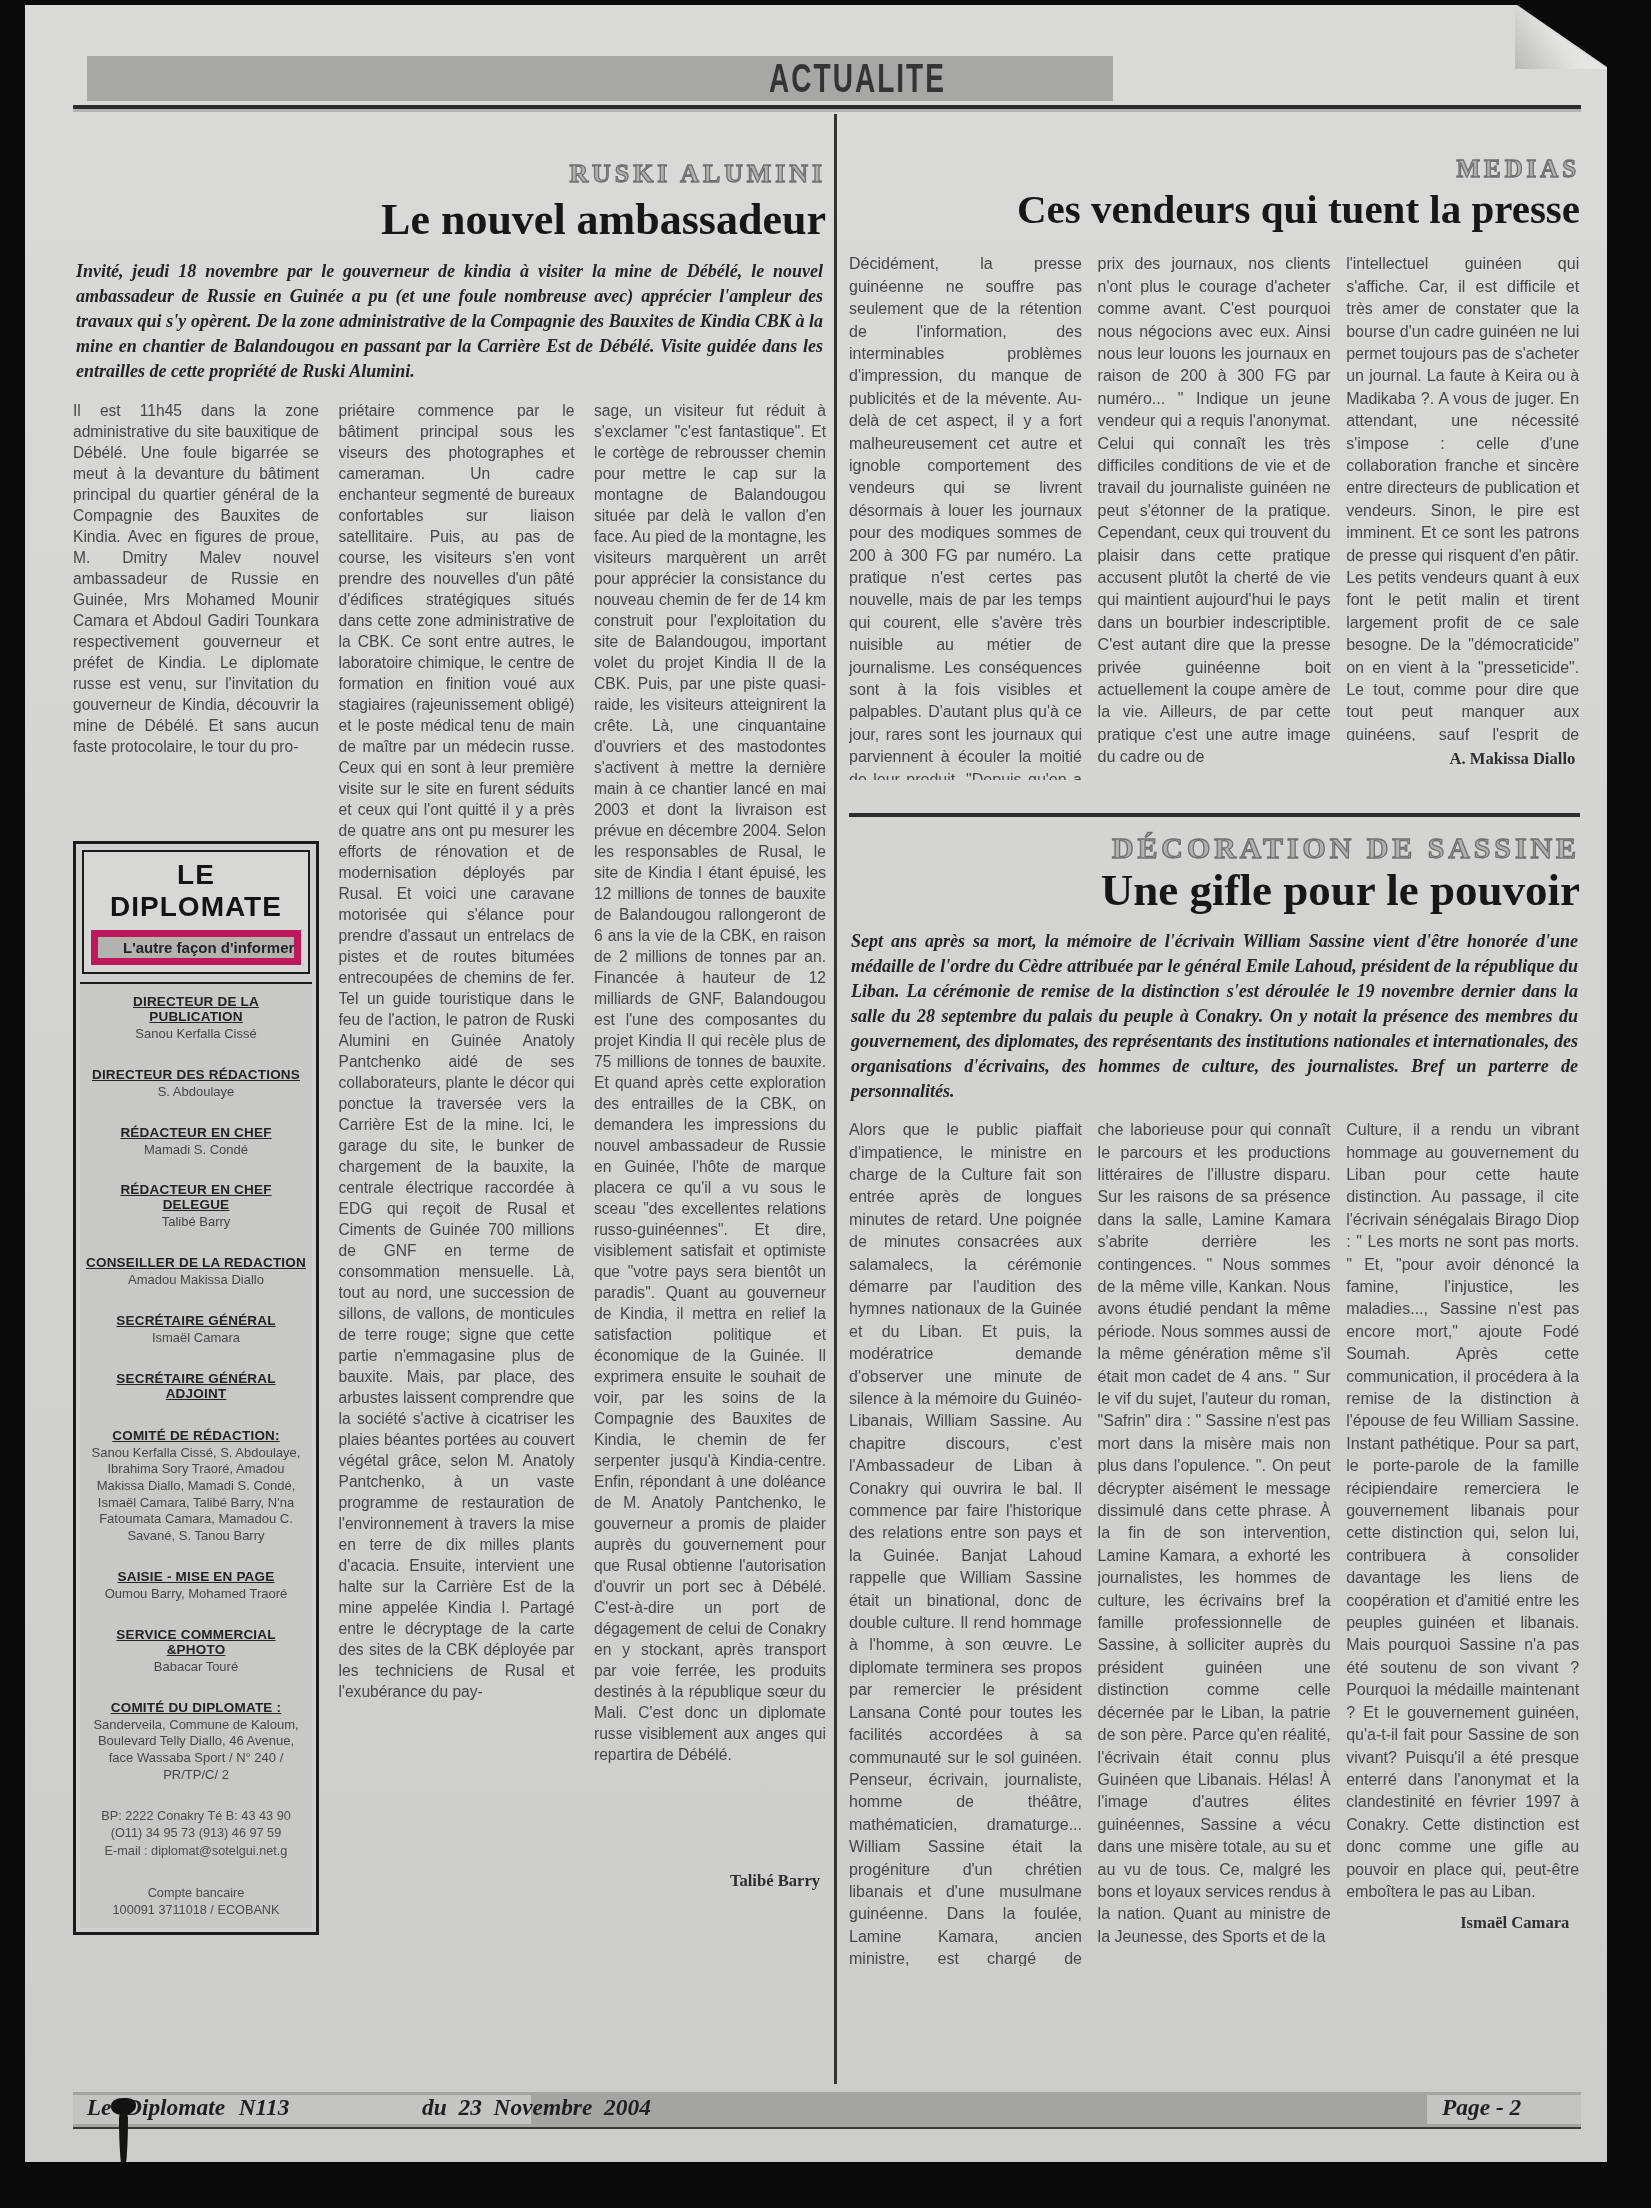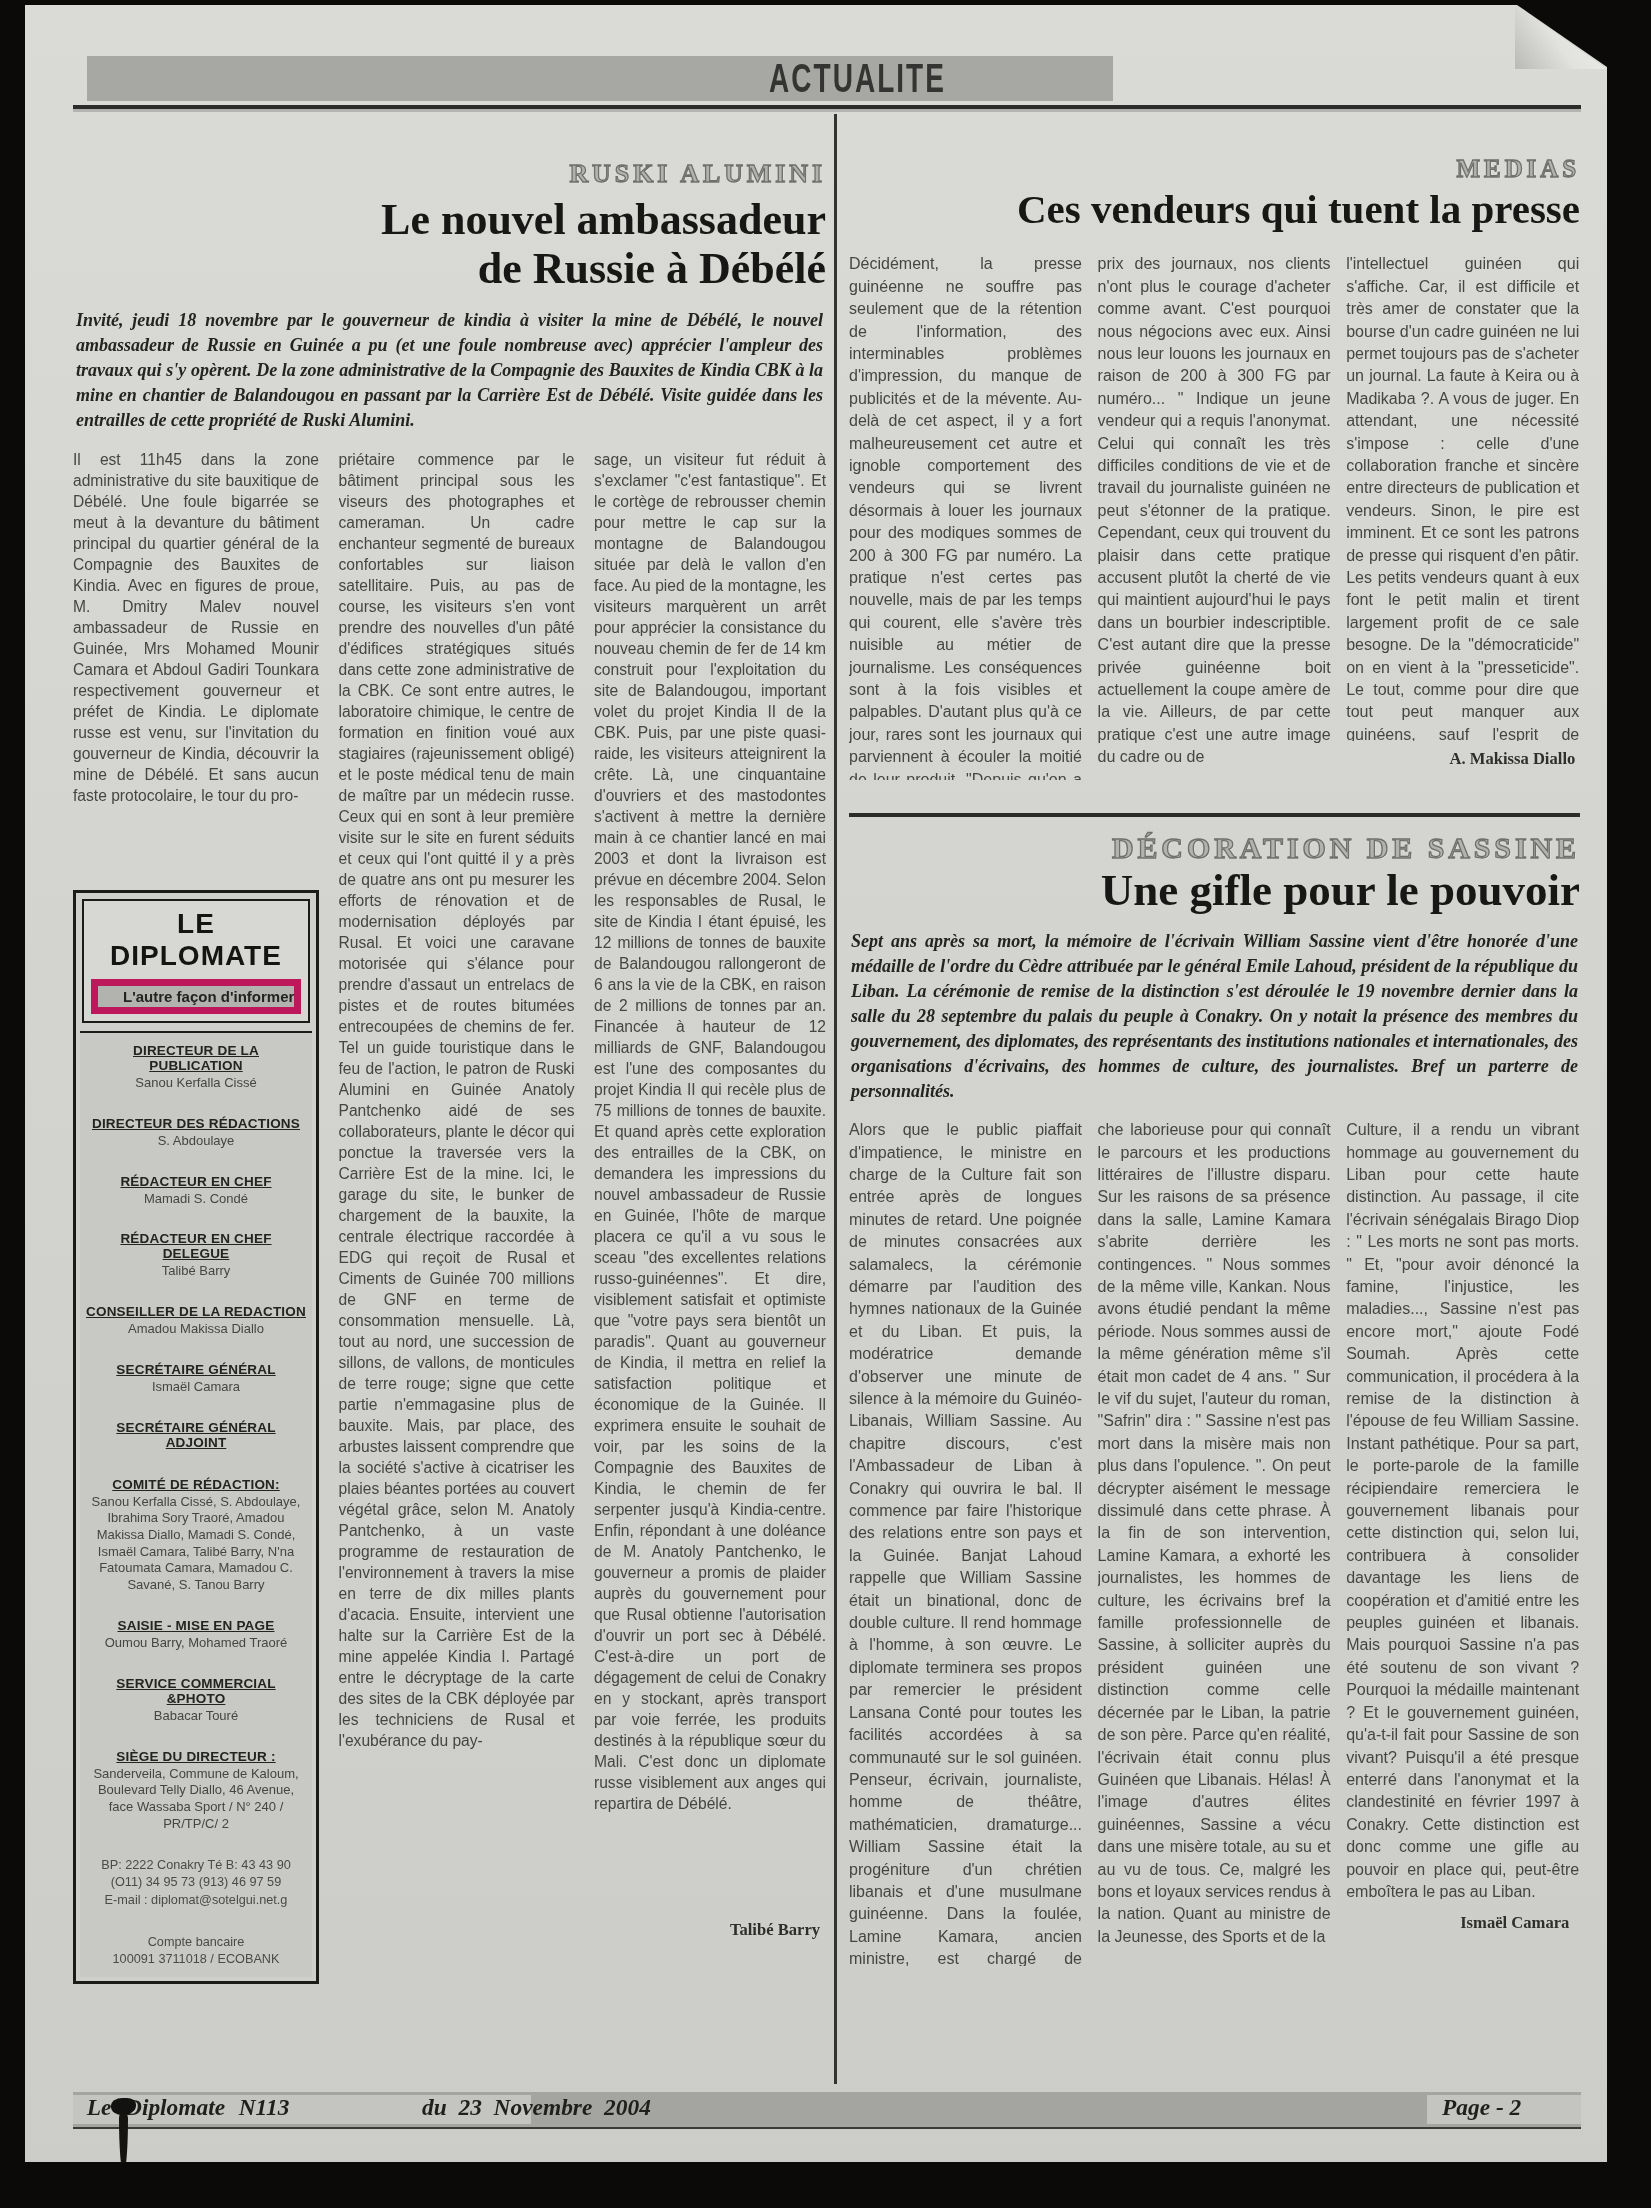--- a/index.html
+++ b/index.html
@@ -115,21 +115,20 @@
   <div class="banner">
     <div class="banner-text">ACTUALITE</div>
   </div>
   <div class="banner-rule"></div>
   <div class="v-divider"></div>
 
   <div class="article-left">
     <div class="kicker">RUSKI ALUMINI</div>
     <div class="headline">
       <div>Le nouvel ambassadeur</div>
-      <div>de Russie à Débélé</div>
     </div>
     <div class="lede">Invité, jeudi 18 novembre par le gouverneur de kindia à visiter la mine de Débélé, le nouvel ambassadeur de Russie en Guinée a pu (et une foule nombreuse avec) apprécier l'ampleur des travaux qui s'y opèrent. De la zone administrative de la Compagnie des Bauxites de Kindia CBK à la mine en chantier de Balandougou en passant par la Carrière Est de Débélé. Visite guidée dans les entrailles  de cette propriété de Ruski Alumini.</div>
 
     <div class="left-body">
       <div class="lb-c1">
         <div class="bodytext c1-text">Il est 11h45 dans la zone administrative du site bauxitique de Débélé. Une foule bigarrée se meut à la devanture du bâtiment principal du quartier général de la Compagnie des Bauxites de Kindia. Avec en figures de proue, M. Dmitry Malev nouvel ambassadeur de Russie en Guinée, Mrs Mohamed Mounir Camara et Abdoul Gadiri Tounkara respectivement gouverneur et préfet de Kindia. Le diplomate russe est venu, sur l'invitation du gouverneur de Kindia, découvrir la mine de Débélé. Et sans aucun faste protocolaire, le tour du pro-</div>
 
         <div class="masthead">
           <div class="mb-head">
             <div class="mb-title">LE DIPLOMATE</div>
@@ -170,21 +169,21 @@
             </div>
             <div>
               <div class="role-title">SAISIE - MISE EN PAGE</div>
               <div class="role-names">Oumou Barry, Mohamed Traoré</div>
             </div>
             <div>
               <div class="role-title">SERVICE COMMERCIAL &amp;PHOTO</div>
               <div class="role-names">Babacar Touré</div>
             </div>
             <div>
-              <div class="role-title">SIÈGE DU DIRECTEUR :</div>
+              <div class="role-title">COMITÉ DU DIPLOMATE :</div>
               <div class="role-names">Sanderveila, Commune de Kaloum, Boulevard Telly Diallo, 46 Avenue, face Wassaba Sport / N° 240 / PR/TP/C/ 2</div>
             </div>
             <div class="mb-lines">
               <div>BP: 2222 Conakry  Té B: 43 43 90</div>
               <div>(O11) 34 95 73 (913) 46 97 59</div>
               <div>E-mail : diplomat@sotelgui.net.g</div>
             </div>
             <div class="mb-lines">
               <div>Compte bancaire</div>
               <div>100091 3711018 / ECOBANK</div>

